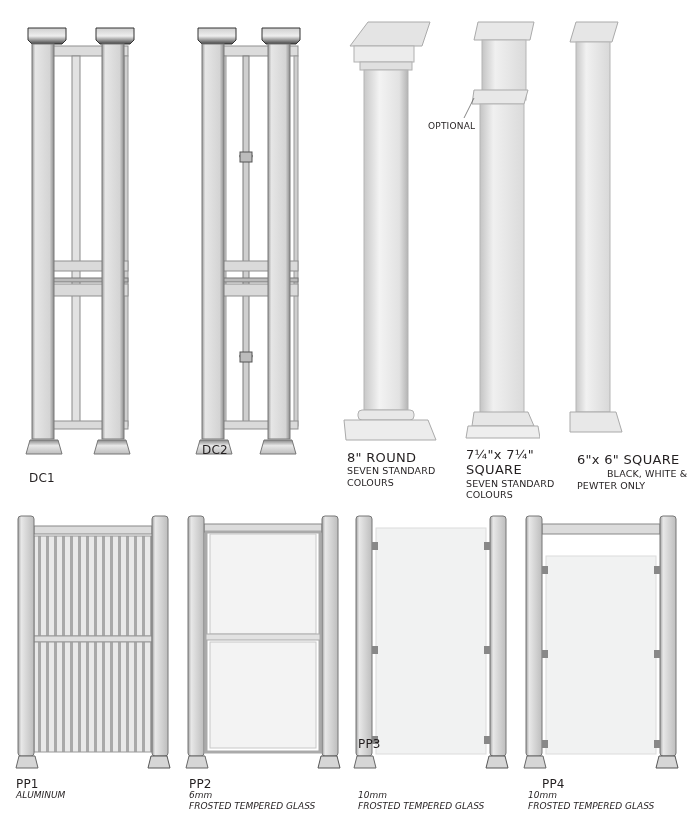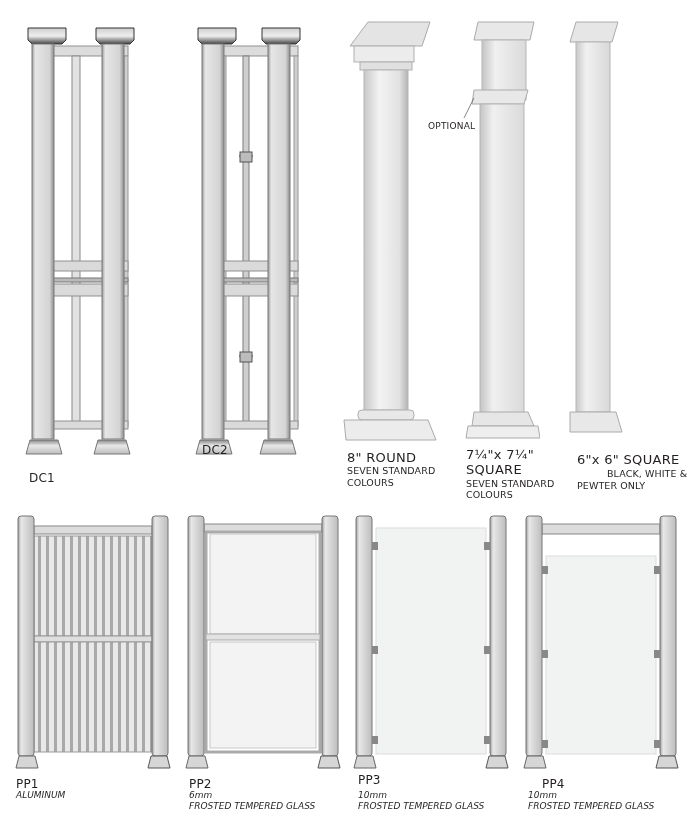--- a/index.html
+++ b/index.html
@@ -233,21 +233,21 @@
         <rect x="132" y="30" width="6" height="8"></rect>
     <rect x="20" y="134" width="6" height="8"></rect>
         <rect x="132" y="134" width="6" height="8"></rect>
     <rect x="20" y="224" width="6" height="8"></rect>
         <rect x="132" y="224" width="6" height="8"></rect>
       </g>
     <path d="M2 256 l3 -12 h16 l3 12z" fill="#d6d6d6" stroke="#666"></path>
     <path d="M134 256 l3 -12 h16 l3 12z" fill="#d6d6d6" stroke="#555"></path>
   </svg>
 </div>
-<div class="lbl code" style="left:358px;top:774px;text-align:right;">PP3</div>
+<div class="lbl code" style="left:358px;top:738px;text-align:right;">PP3</div>
 <div class="lbl tiny" style="left:358px;top:791px;">10mm</div>
 <div class="lbl tiny" style="left:358px;top:802px;">FROSTED TEMPERED GLASS</div>
 
 <div class="panel" style="left:522px;top:512px;width:164px;height:262px;">
   <svg width="164" height="262" viewBox="0 0 164 262">
     <defs>
       <linearGradient id="pp4" x1="0" x2="1">
           <stop offset="0" stop-color="#a0a0a0"></stop>
           <stop offset="0.2" stop-color="#e8e8e8"></stop>
           <stop offset="1" stop-color="#bdbdbd"></stop>

